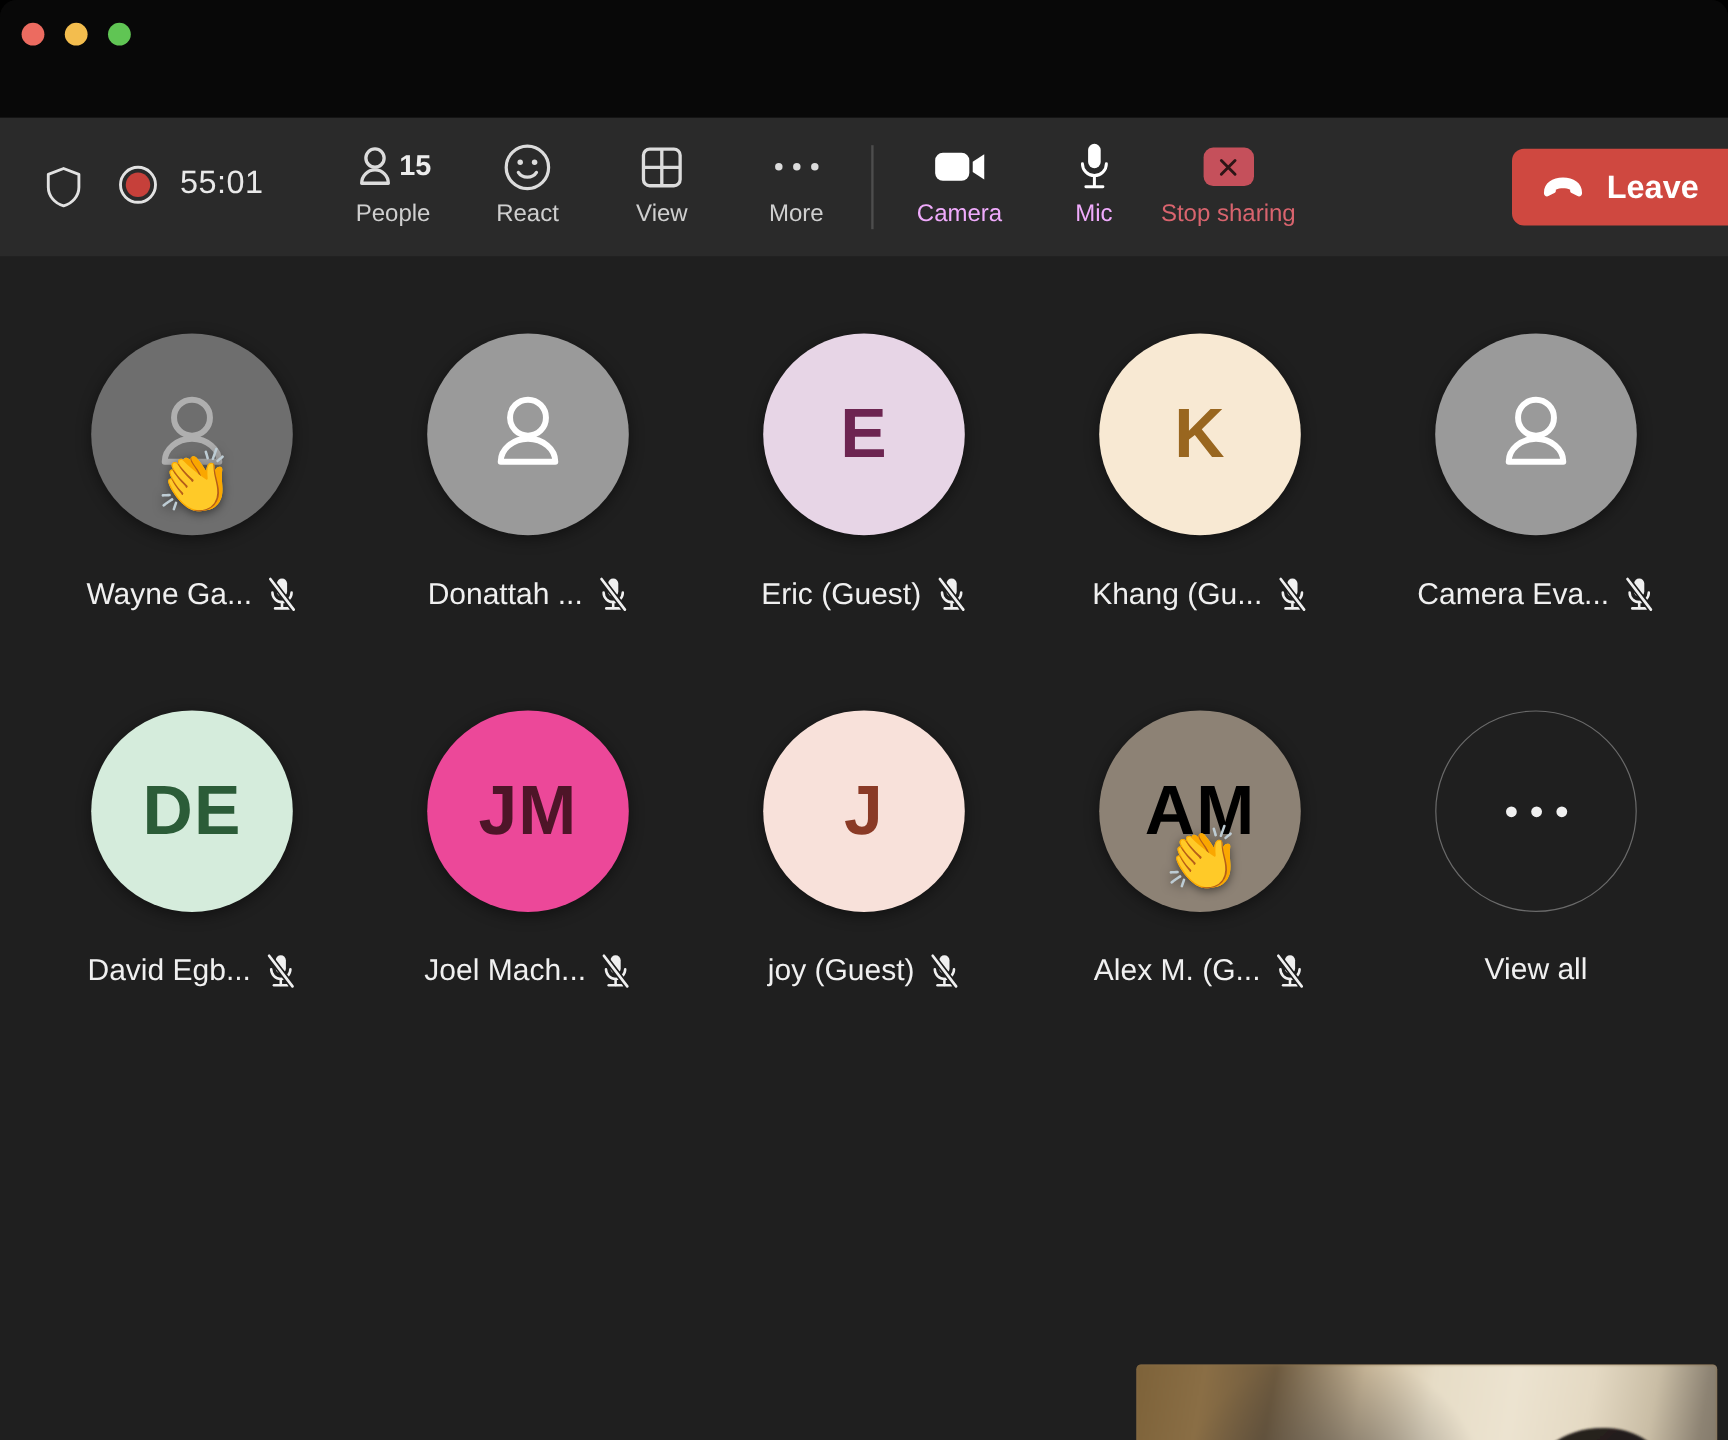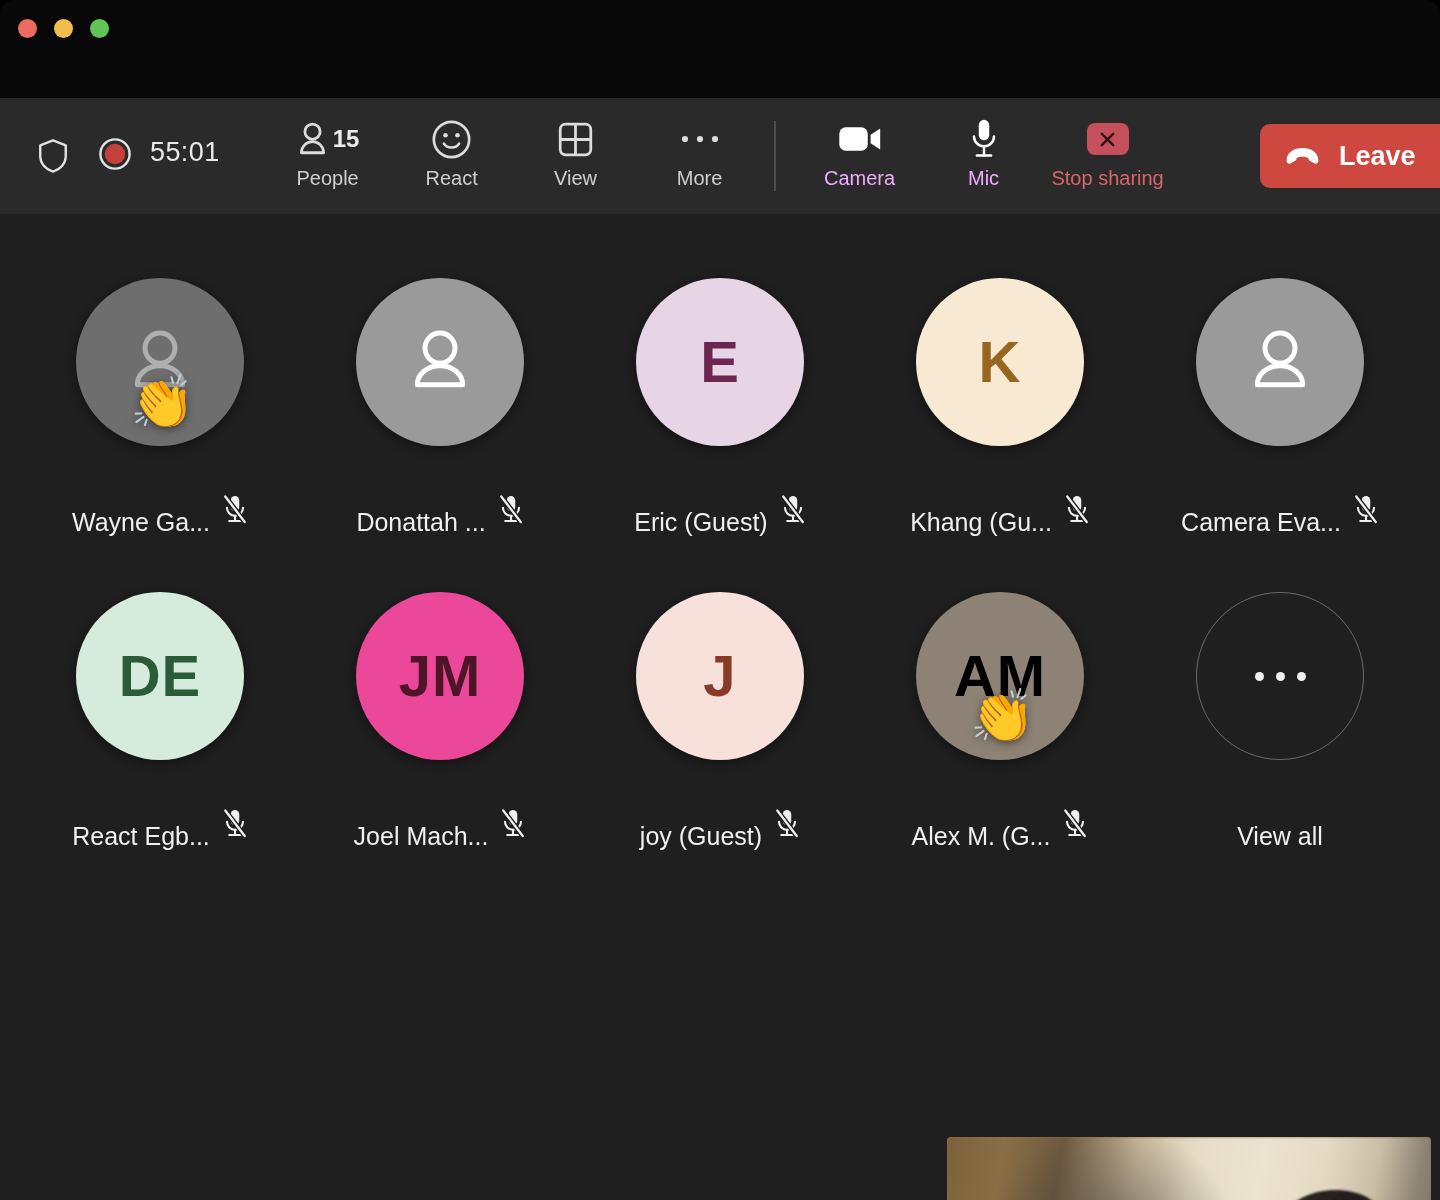--- a/index.html
+++ b/index.html
@@ -54,21 +54,21 @@
   }
   .tb-shield { margin-right:28px; display:flex; align-items:center; }
   .tb-rec    { margin-right:18px; display:flex; align-items:center; }
   .tb-timer  {
     color:#e9e9e9; font-size:27px; letter-spacing:0.4px;
     font-family:"Liberation Sans", sans-serif;
   }
 
   #toolbar-center {
     display:flex; align-items:center;
-    margin-left:52px; gap:12px;
+    margin-left:52px; gap:0;
   }
 
   .tb-item {
     width:112px;
     display:flex; flex-direction:column;
     align-items:center; justify-content:flex-start;
     height:92px; padding-top:6px;
     cursor:pointer;
   }
   .tb-icon {
@@ -163,21 +163,20 @@
   .avatar.dimmed .avatar-initials { opacity:0.55; }
 
   .name-row {
     margin-top:34px;
     display:flex; align-items:center; justify-content:center;
     gap:12px; max-width:260px;
   }
   .participant-name {
     font-size:25px; color:#f0f0f0;
     white-space:nowrap;
-    margin-top:28px;
   }
   .mute-icon { display:flex; align-items:center; flex:none; }
 
   
   .viewall-circle {
     width:168px; height:168px; border-radius:50%;
     border:1.5px solid #6a6a6a;
     background:transparent;
     display:flex; align-items:center; justify-content:center;
     gap:12px;
@@ -463,21 +462,21 @@
             </svg>
           </span>
         </div>
       </div>
 
       <div class="participant">
         <div class="avatar" style="background:#d5ecdc;justify-content:center;">
           <span class="avatar-initials" style="color:#2b5c38;">DE</span>
         </div>
         <div class="name-row">
-          <span class="participant-name">React Egb...</span>
+          <span class="participant-name">David Egb...</span>
           <span class="mute-icon">
             <svg width="26" height="30" viewBox="0 0 20 24">
               <rect x="6.6" y="1.6" width="6.8" height="12.2" rx="3.4" fill="#f0f0f0"></rect>
               <path d="M3.6 11 a6.4 6.4 0 0 0 12.8 0" stroke="#f0f0f0" stroke-width="1.7" fill="none" stroke-linecap="round"></path>
               <path d="M10 17.4 V21.4" stroke="#f0f0f0" stroke-width="1.7" stroke-linecap="round"></path>
               <path d="M5.4 21.6 H14.6" stroke="#f0f0f0" stroke-width="1.7" stroke-linecap="round"></path>
               <path d="M2.2 2.0 L17.8 22.4" stroke="#1f1f1f" stroke-width="4" stroke-linecap="round"></path>
               <path d="M2.2 2.0 L17.8 22.4" stroke="#f0f0f0" stroke-width="1.8" stroke-linecap="round"></path>
             </svg>
           </span>

